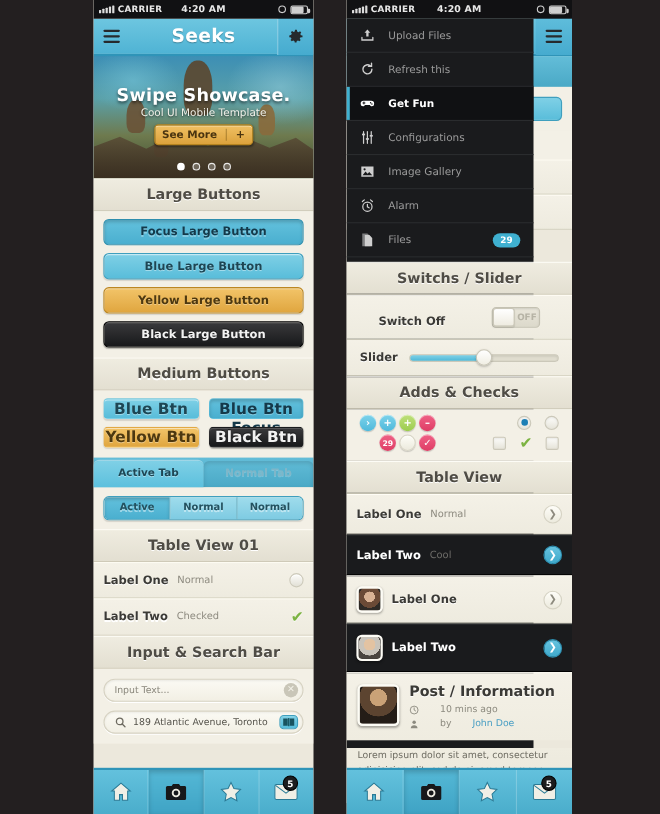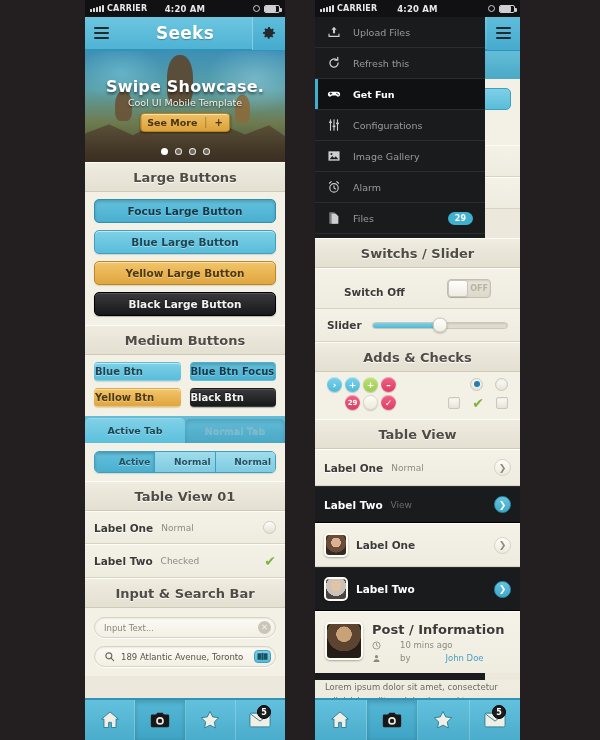--- a/index.html
+++ b/index.html
@@ -119,39 +119,39 @@
     cursor:pointer; border:1px solid transparent;
   }
   .b-blue   { background:linear-gradient(#7fd0e6,#59bdda); border-color:#3f9fbe; color:#1d4654; text-shadow:0 1px 0 rgba(255,255,255,.4); box-shadow:inset 0 1px 0 rgba(255,255,255,.5), 0 1px 1px rgba(0,0,0,.12); }
   .b-focus  { background:linear-gradient(#63c1dd,#4aafcf); border-color:#2f8fae; color:#14394a; text-shadow:0 1px 0 rgba(255,255,255,.3); box-shadow:inset 0 2px 3px rgba(0,0,0,.18); }
   .b-yellow { background:linear-gradient(#f2c469,#e0a63f); border-color:#bc8722; color:#4d380f; text-shadow:0 1px 0 rgba(255,255,255,.35); box-shadow:inset 0 1px 0 rgba(255,255,255,.5), 0 1px 1px rgba(0,0,0,.12); }
   .b-black  { background:linear-gradient(#3a3a3c,#17181a); border-color:#000; color:#f2f2f2; text-shadow:0 -1px 0 rgba(0,0,0,.6); box-shadow:inset 0 1px 0 rgba(255,255,255,.14), 0 1px 1px rgba(0,0,0,.25); }
   .btn-lg:last-child { margin-bottom:0; }
 
   
   .row2 { display:flex; gap:9px; margin-bottom:7px; }
-  .btn-md { flex:1; height:19px; line-height:18px; 
-    border-radius:4px; font-size:10px; font-weight:bold; cursor:pointer;
+  .btn-md { flex:1; height:19px; line-height:18px; text-align:center;
+    border-radius:4px; font-size:14px; font-weight:bold; cursor:pointer;
     border:1px solid transparent; }
 
   
   .bigtabs { display:flex; background:linear-gradient(#63bdd8,#4aa9c6); padding-top:3px; }
   .bigtab { flex:1; text-align:center; font-size:9.5px; font-weight:bold;
     padding:6px 0 7px; cursor:pointer; }
   .bigtab.active { background:linear-gradient(#7fd0e6,#5cc0dd); color:#1d4654;
     border-radius:5px 5px 0 0; text-shadow:0 1px 0 rgba(255,255,255,.4);
     box-shadow: 0 -1px 0 rgba(255,255,255,.4); }
   .bigtab.normal { color:#7fb6c8; text-shadow:0 1px 0 rgba(255,255,255,.22);
     border-radius:5px 5px 0 0; box-shadow: inset 0 2px 4px rgba(0,0,0,.14); }
 
   
   .segwrap { background:#f3f0e6; padding:8px 9px; }
   .segment { display:flex; border-radius:5px; overflow:hidden;
     border:1px solid #3f9fbe; box-shadow:0 1px 1px rgba(0,0,0,.12); }
-  .seg { flex:1; text-align:right; font-size:9px; font-weight:bold;
+  .seg { flex:1; text-align:center; font-size:9px; font-weight:bold;
     padding:5px 4px; cursor:pointer; color:#23515f;
     background:linear-gradient(#9fdcec,#7ecbe2); border-right:1px solid #3f9fbe;
     text-shadow:0 1px 0 rgba(255,255,255,.45); }
   .seg:last-child { border-right:none; }
   .seg.on { background:linear-gradient(#63c1dd,#4aafcf); box-shadow:inset 0 2px 3px rgba(0,0,0,.2); }
 
   
   .trow { display:flex; align-items:center; gap:8px; padding:9px 9px;
     background:linear-gradient(#f4f1e7,#eeebdf);
     border-bottom:1px solid #d8d4c4; border-top:1px solid #fffdf6; cursor:pointer; }
@@ -284,21 +284,21 @@
   .av3 { background: radial-gradient(circle at 50% 30%, #caa277 0 26%, #5c4430 27% 58%, #241d17 59%); }
 
   .post { background:linear-gradient(#f4f1e7,#efece0); padding:10px;
     border-top:1px solid #fffdf6; display:flex; gap:9px; }
   .post .pavatar { width:38px; height:38px; border-radius:5px; flex:0 0 38px;
     border:2px solid #fdfcf5; box-shadow:0 1px 2px rgba(0,0,0,.3); }
   .post h3 { font-size:13px; font-weight:bold; color:#3b3a36; text-shadow:0 1px 0 #fff; }
   .meta { display:flex; align-items:center; gap:19px; font-size:8.5px;
     color:#8c8a7f; margin-top:3px; }
   .meta svg { width:9px; height:9px; }
-  .meta a { color:#4a9fc4; text-decoration:none;margin-left:16px; }
+  .meta a { color:#4a9fc4; text-decoration:none; }
   .ptext { font-size:8.5px; line-height:1.65; color:#6e6c62; margin-top:7px; }
   .post-body { padding:0 10px 8px; }
 </style>
 </head>
 <body>
 
 <div class="stage">
 
 <div class="phone" id="phone-left">
 
@@ -616,21 +616,21 @@
 
     <div class="trow">
       <span class="t-label">Label One</span>
       <span class="t-sub">Normal</span>
       <span class="t-right">
             <span class="chev light">❯</span>
           </span>
     </div>
     <div class="trow dark">
       <span class="t-label">Label Two</span>
-      <span class="t-sub">View</span>
+      <span class="t-sub">Cool</span>
       <span class="t-right">
             <span class="chev blue">❯</span>
           </span>
     </div>
     <div class="trow">
       <span class="avatar av1"></span>
       <span class="t-label">Label One</span>
       <span class="t-right">
             <span class="chev light">❯</span>
           </span>

